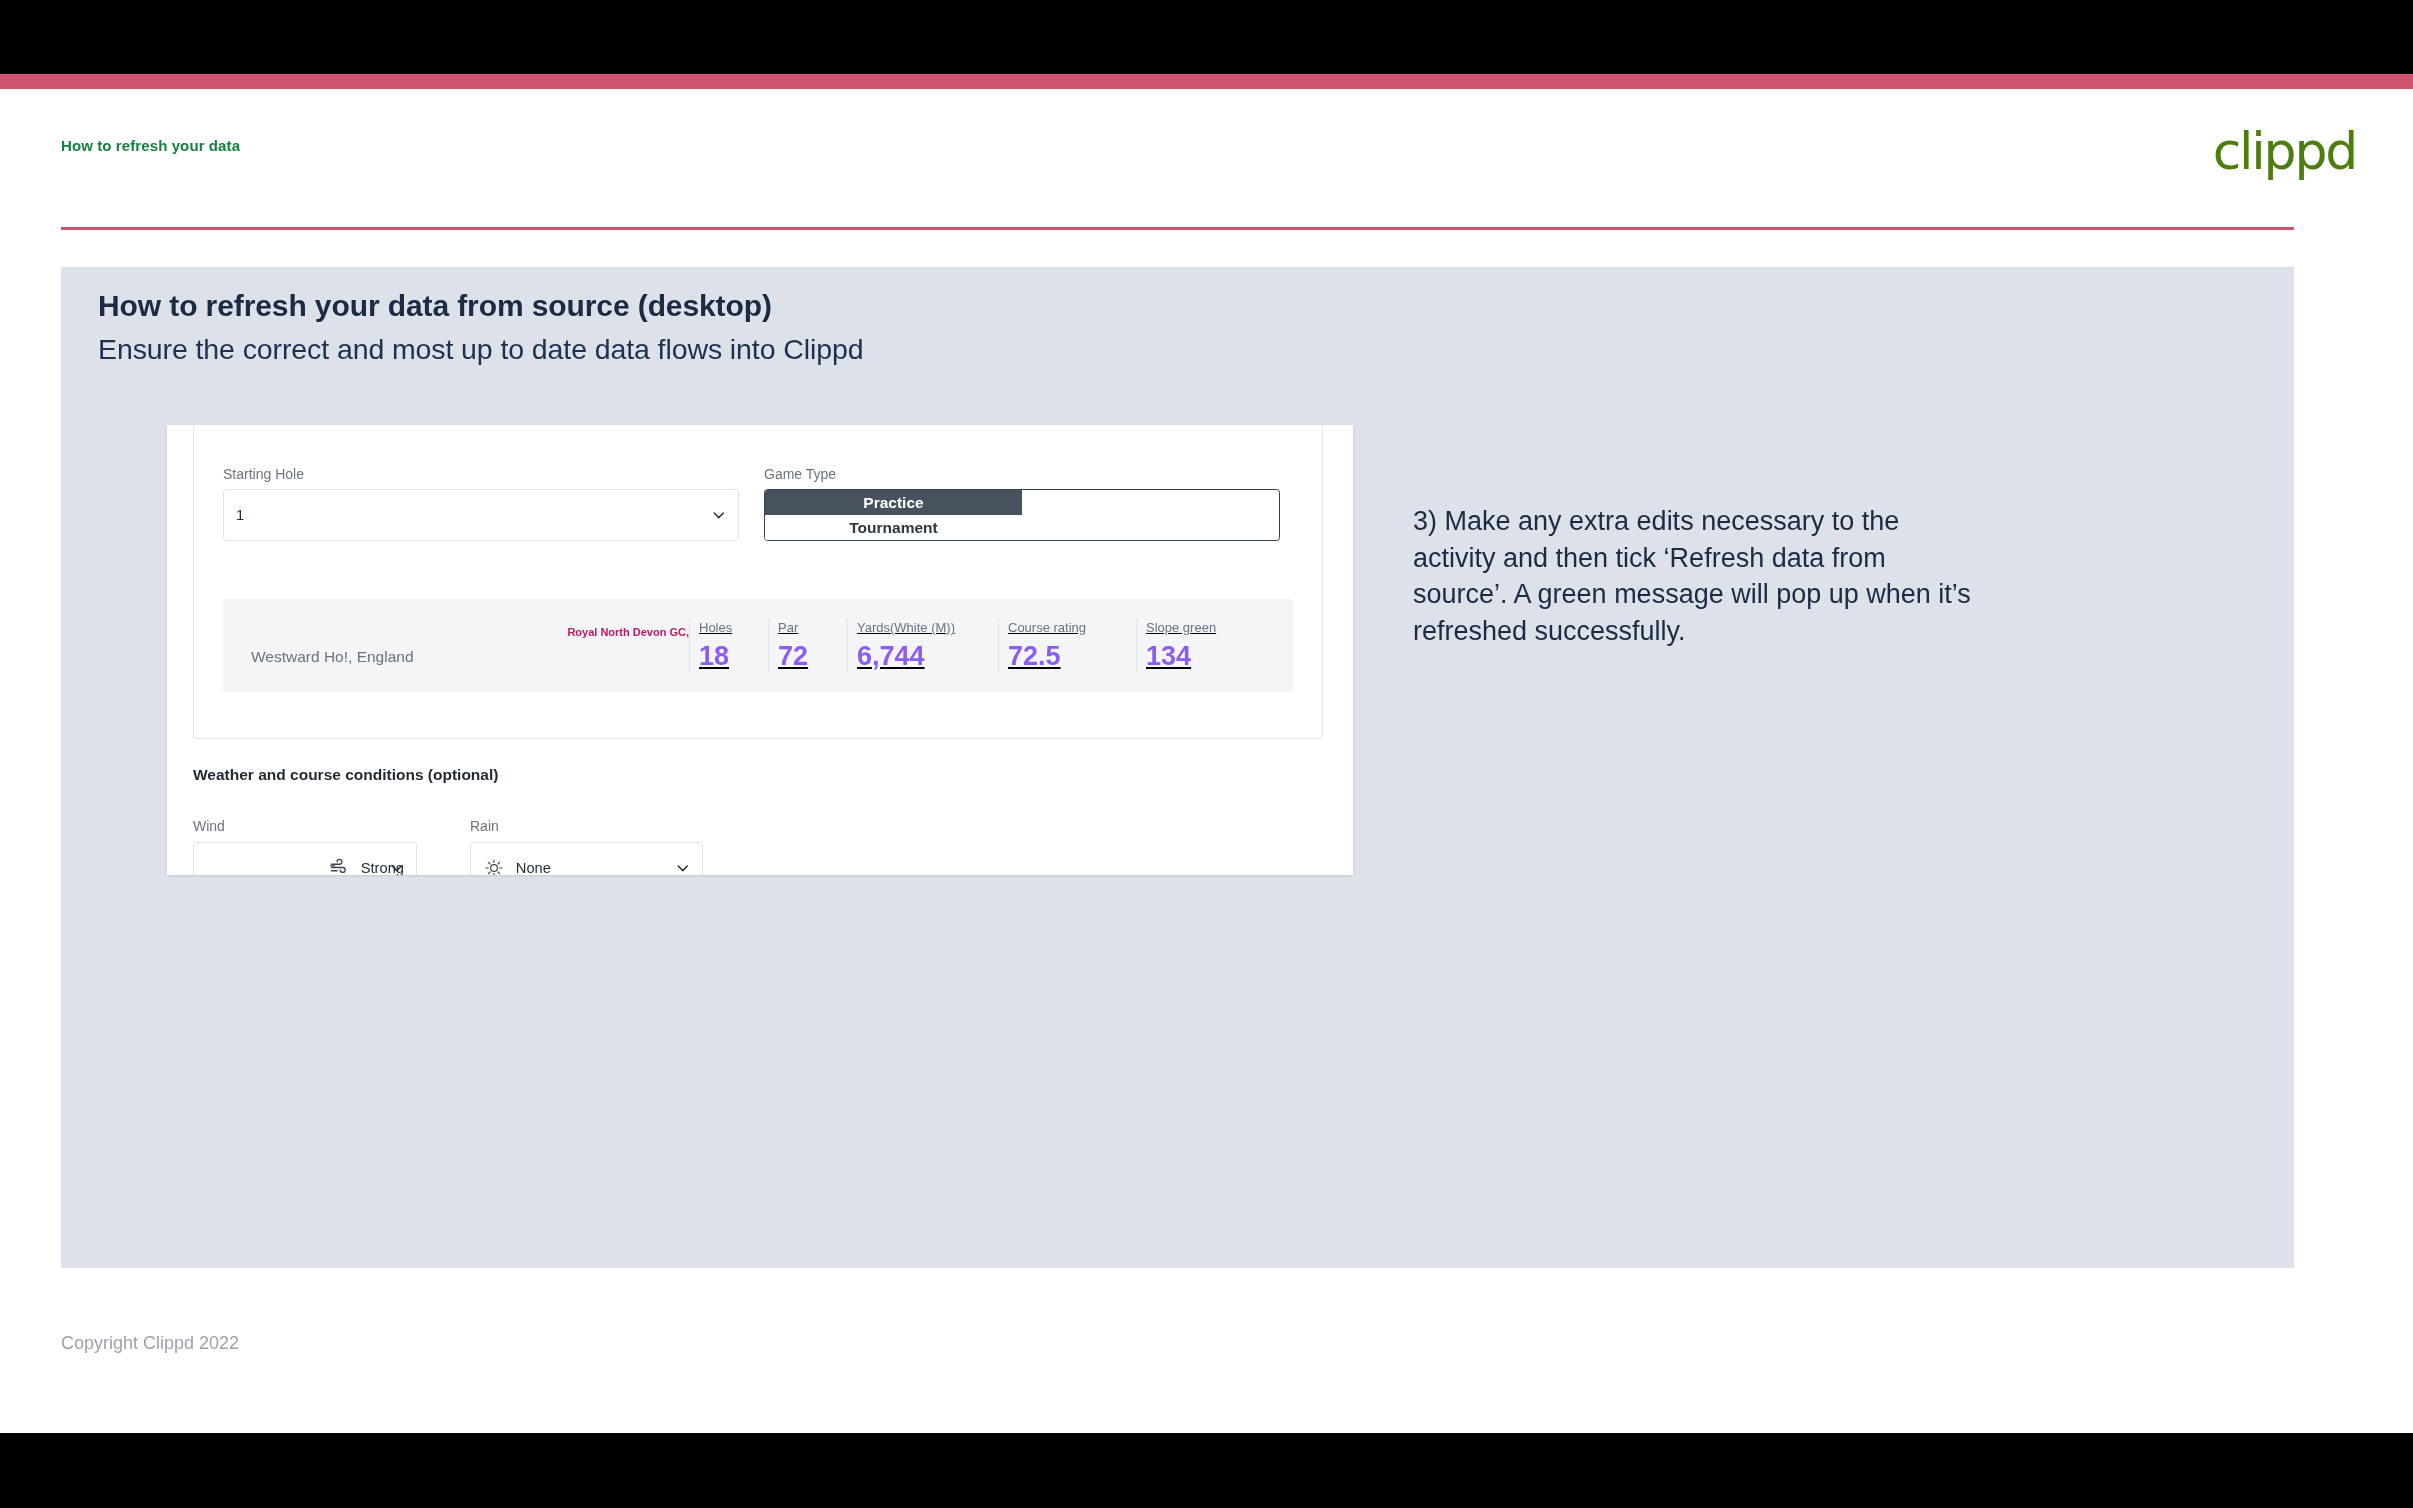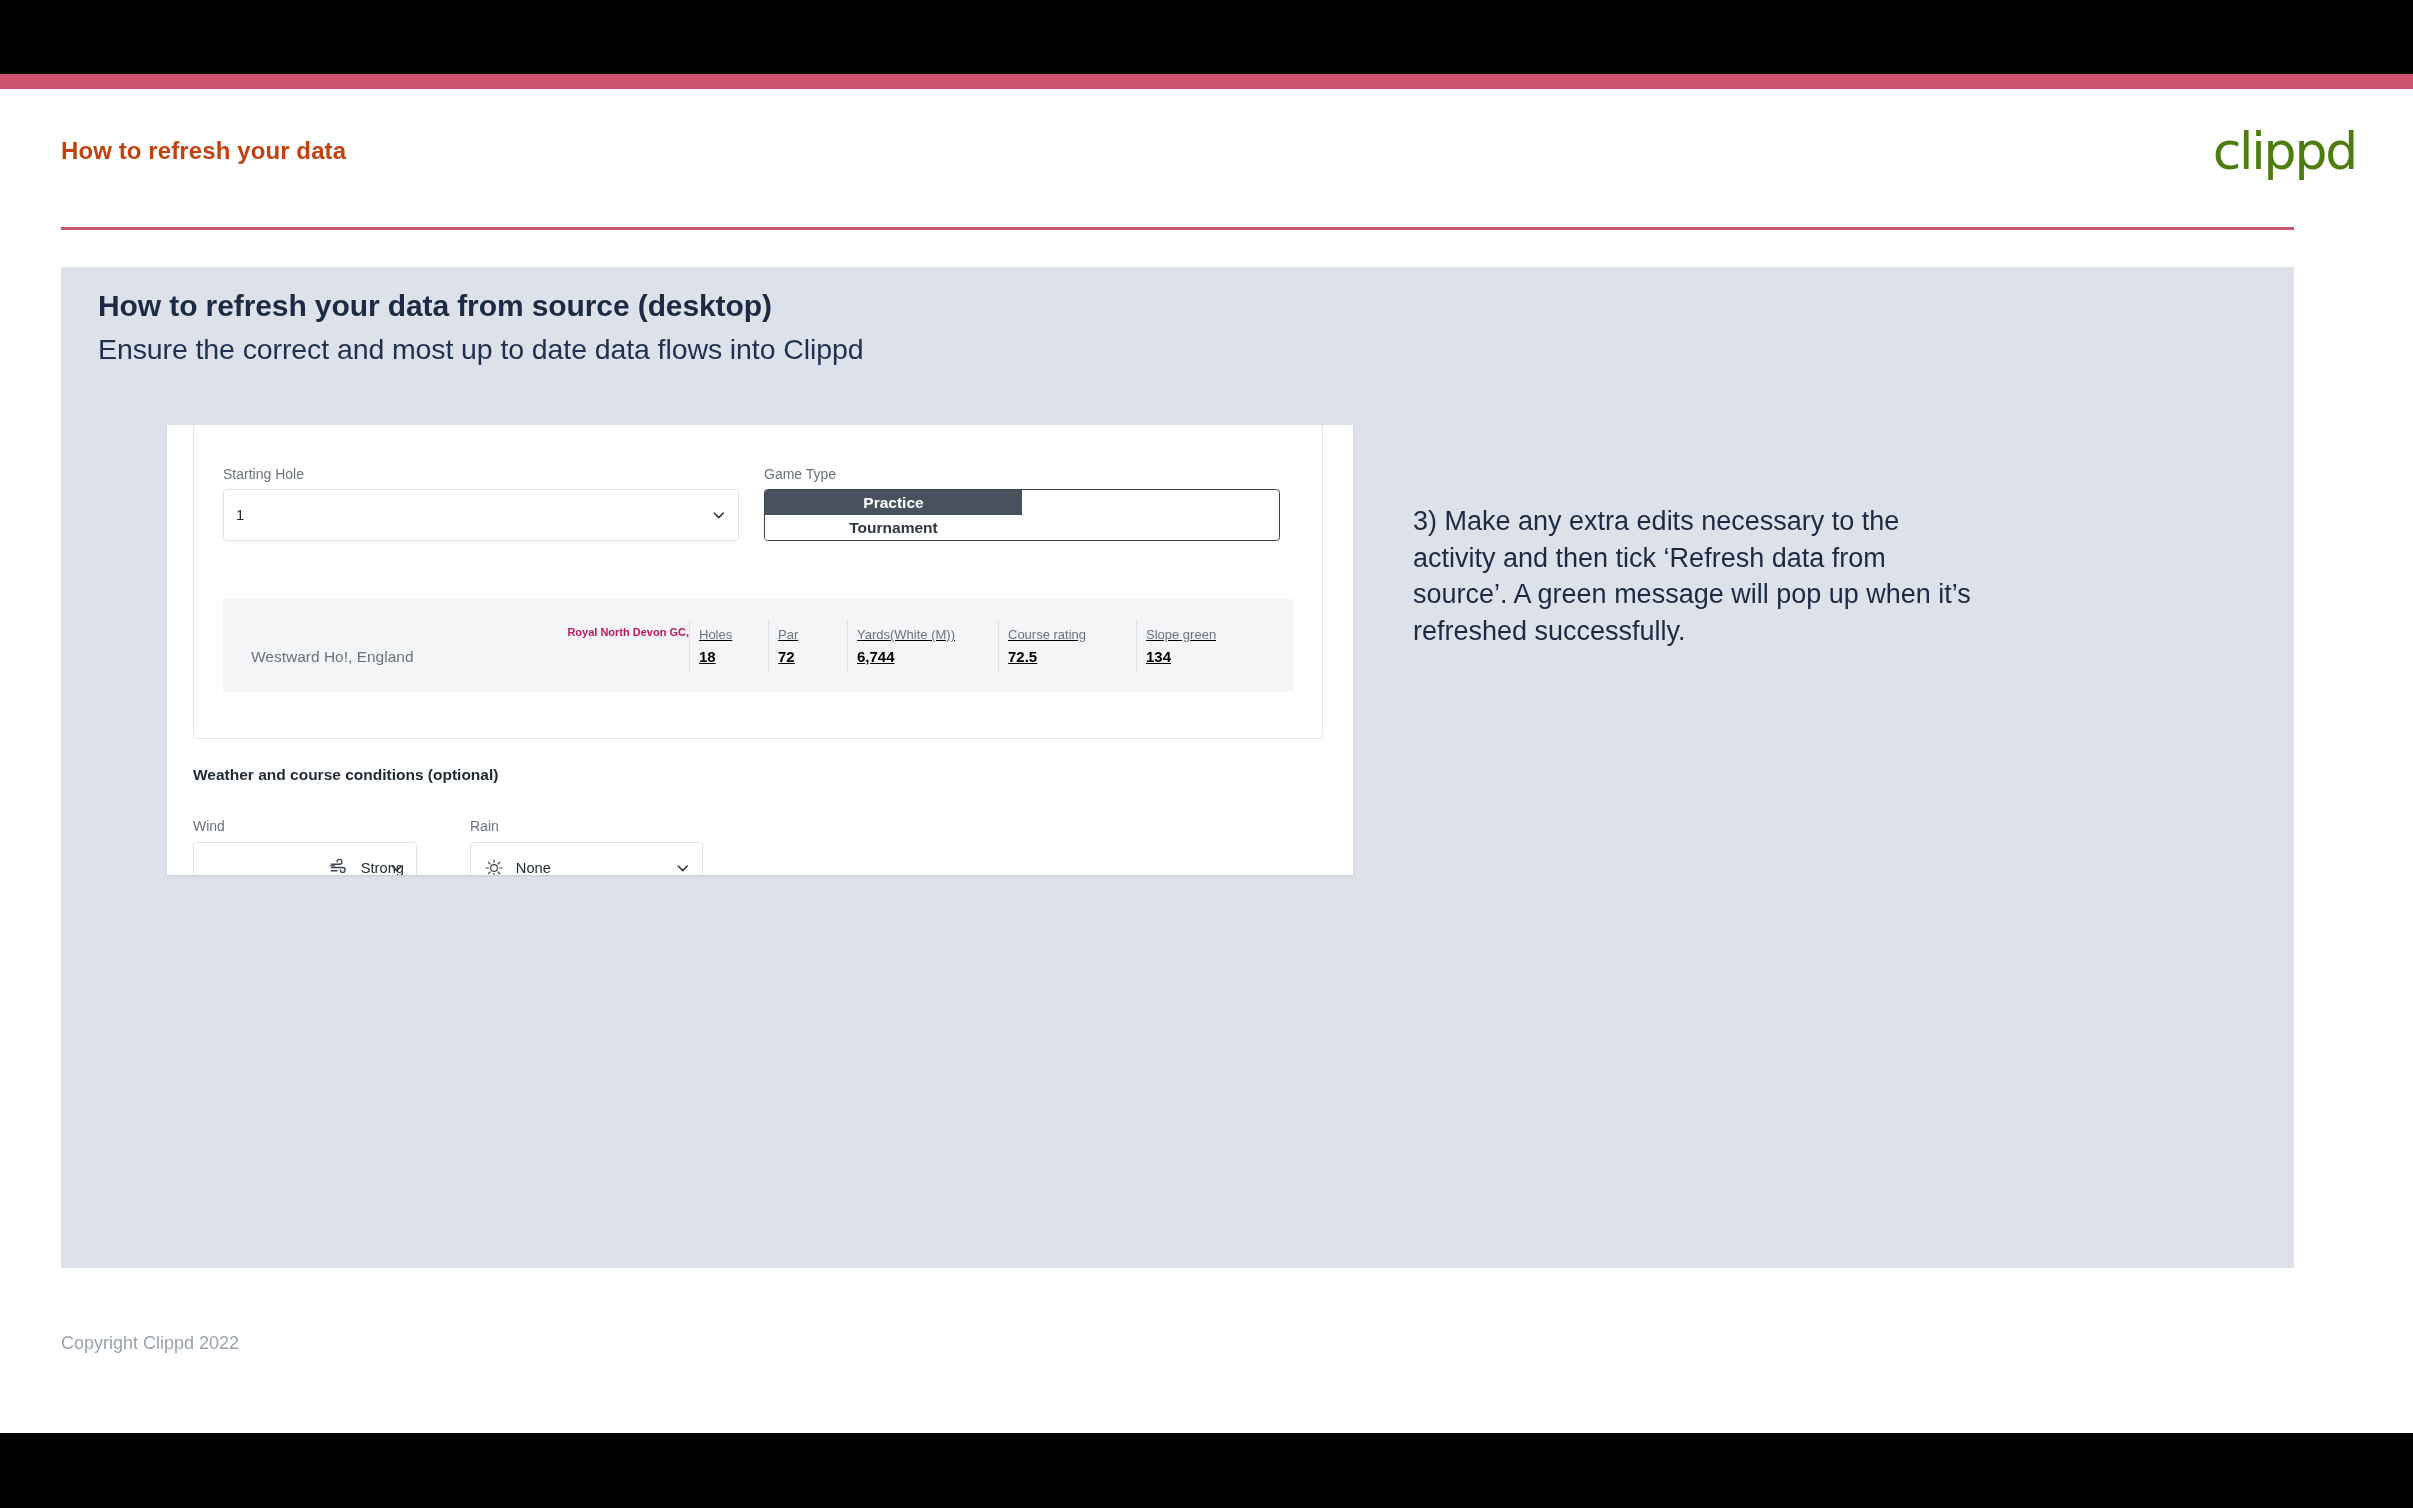--- a/index.html
+++ b/index.html
@@ -14,21 +14,21 @@
   
   .topblack { position:absolute; left:0; top:0; width:2413px; height:74px; background:#000; }
   .pinkstrip { position:absolute; left:0; top:74px; width:2413px; height:14.7px; background:#cf5470; }
 
   
   .slide { position:absolute; left:0; top:89px; width:2413px; height:1344px; background:#ffffff; }
 
   
   .hdr-title {
     position:absolute; left:61px; top:48px;
-    font-size:24px; font-weight:bold; color:#c2410c; letter-spacing:0.1px;
+    font-size:15px; font-weight:bold; color:#15803d; letter-spacing:0.1px;
   }
   .logo {
     position:absolute; right:57px; top:36px;
     font-size:52px; font-weight:normal; color:#4d7c0f;
     letter-spacing:-2.2px; line-height:1; font-family:"DejaVu Sans", sans-serif;
   }
   .hdr-rule {
     position:absolute; left:61px; top:138px; width:2233px; height:2.6px;
     background:#d4days; background:#cf5470;
   }
@@ -110,21 +110,21 @@
   .course-name {
     width:466px; padding-left:28px;
   }
   .course-name .n1 { font-size:11px; font-weight:bold; color:#be185d;text-align:right; }
   .course-name .n2 { font-size:15.5px; color:#6b7280; margin-top:10px; }
   .stat {
     height:53px; display:flex; flex-direction:column; justify-content:center;
     border-left:0.9px solid #e0e3e8; padding-left:9px; padding-right:8.6px;text-decoration:underline;
   }
   .stat .lbl { font-size:13px; color:#6b7280; margin-bottom:6px; }
-  .stat .val { font-size:15px; font-weight:bold; color:#000000; }
+  .stat .val { font-size:27px; font-weight:bold; color:#8b5cf6; }
 
   
   .weather-title {
     position:absolute; left:26px; top:341px;
     font-size:15.5px; font-weight:bold; color:#1f2933;
   }
   .icon-slot {
     width:22.4px; height:22.4px; margin-right:10.4px; flex:0 0 auto;
     display:flex; align-items:center; justify-content:center;
   }

